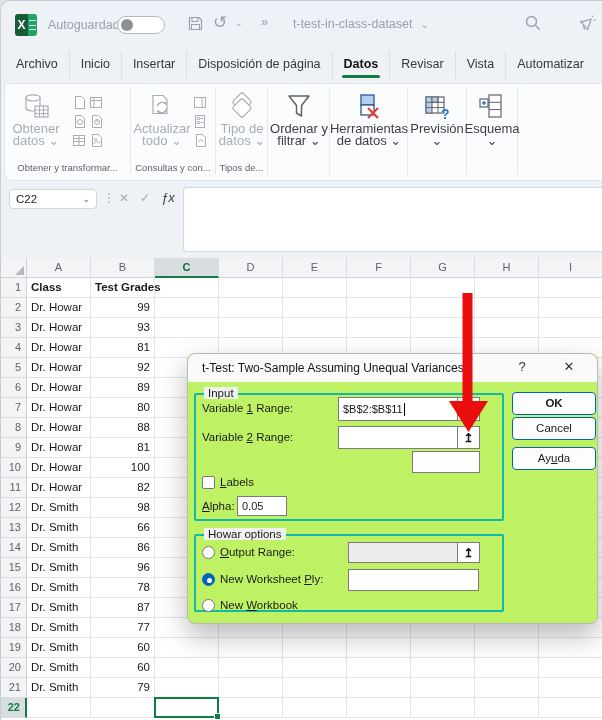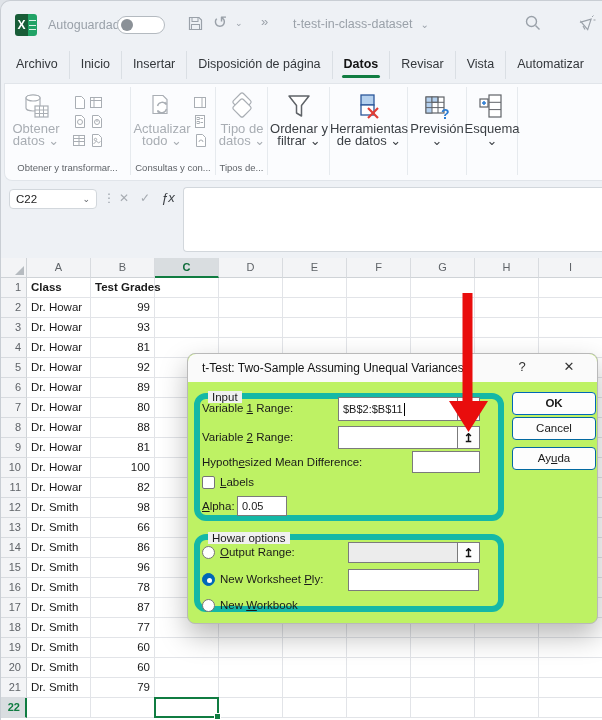--- a/index.html
+++ b/index.html
@@ -66,21 +66,21 @@
   .cell.hdr { font-weight:bold; overflow:visible; }
   .cell.selcell { position:relative; overflow:visible; }
   .cell.selcell::before { content:""; position:absolute; inset:-1px; border:2px solid #107c41; }
   .cell.selcell::after { content:""; position:absolute; right:-3px; bottom:-3px; width:5px; height:5px; background:#107c41; border:1px solid #fff; }
   
   .dlg { position:absolute; left:186px; top:352px; width:411px; height:271px; background:#bef264; border:1px solid #b9b9b9; border-radius:8px; box-shadow:0 12px 28px rgba(0,0,0,.28); z-index:40; font-size:11.5px; color:#1a1a1a; }
   .dlg-title { position:absolute; left:0; top:0; right:0; height:28px; background:#fafafa; border-radius:8px 8px 0 0; }
   .dlg-title .tt { position:absolute; left:14px; top:7px; font-size:12px; color:#141414; }
   .dlg-help { position:absolute; left:325px; top:5px; width:18px; height:18px; text-align:center; font-size:13px; color:#333; }
   .dlg-close { position:absolute; left:372px; top:5px; width:18px; height:18px; text-align:center; font-size:13px; color:#333; }
-  .grp { position:absolute; border:6px solid #14b8a6; border-radius:12px; }
+  .grp { position:absolute; border:2px solid #14b8a6; border-radius:2px; }
   .grp .legend { position:absolute; top:-8px; left:8px; background:#f0f0f0; padding:0 4px; font-size:11.5px; }
   .dlbl { position:absolute; white-space:nowrap; }
   .u { text-decoration:underline; }
   .dfield { position:absolute; background:#fff; border:1px solid #7b7b7b; display:flex; align-items:center; padding-left:4px; font-size:11px; }
   .dfield .picker { margin-left:auto; width:22px; align-self:stretch; border-left:1px solid #7b7b7b; background:#fdfdfd; display:flex; align-items:center; justify-content:center; font-weight:bold; font-size:12px; color:#111; border-radius:0 1px 1px 0; }
   .dfield.grayinner { background:#ececec; }
   .caret { display:inline-block; width:1px; height:13px; background:#000; margin-left:1px; }
   .chk { position:absolute; width:13px; height:13px; background:#fff; border:1px solid #767676; border-radius:2px; }
   .radio { position:absolute; width:13px; height:13px; border:1px solid #767676; border-radius:50%; background:#fff; }
   .radio.on { background:#0067b8; border-color:#0067b8; }
@@ -630,21 +630,20 @@
     <div class="dfield" style="left:150px;top:43px;width:142px;height:24px;">
       <span>$B$2:$B$11</span>
         <span class="caret"></span>
       <span class="picker">↥</span>
     </div>
     <span class="dlbl" style="left:14px;top:77px;"><span>Variable </span><span class="u">2</span><span> Range:</span></span>
     <div class="dfield" style="left:150px;top:72px;width:142px;height:23px;">
       <span></span>
       <span class="picker">↥</span>
     </div>
-    <span class="dlbl" style="left:14px;top:102px;"><span>Hypoth</span><span class="u">e</span><span>sized Mean Difference:</span></span>
     <div class="dfield" style="left:224px;top:97px;width:68px;height:22px;">
         <span></span>
       </div>
     <span class="chk" style="left:14px;top:122px;"></span>
     <span class="dlbl" style="left:32px;top:122px;"><span></span><span class="u">L</span><span>abels</span></span>
     <span class="dlbl" style="left:14px;top:146px;"><span class="u">A</span><span>lpha:</span></span>
     <div class="dfield" style="left:49px;top:142px;width:50px;height:20px;">
         <span>0.05</span>
       </div>
 

